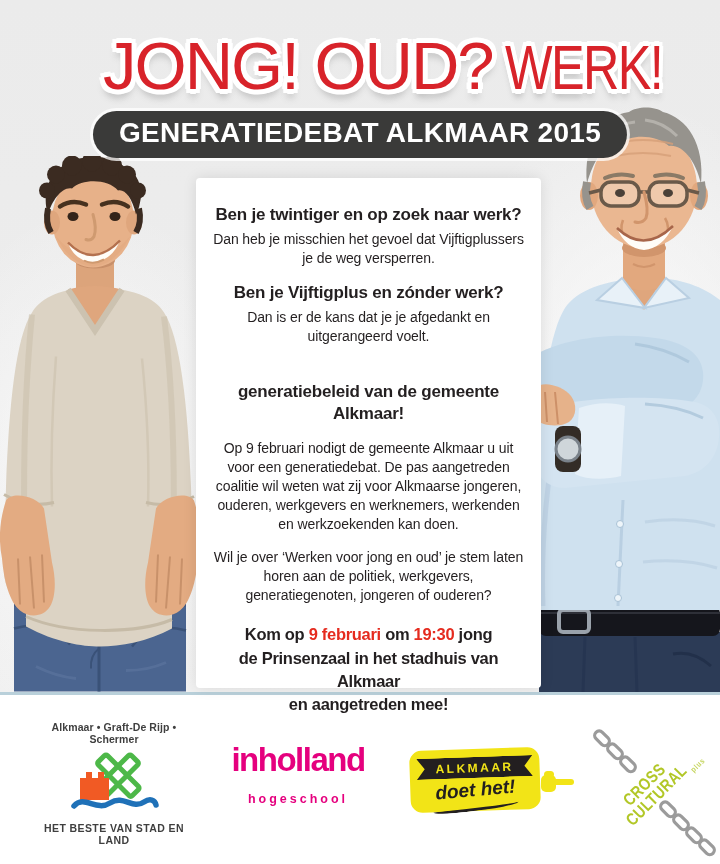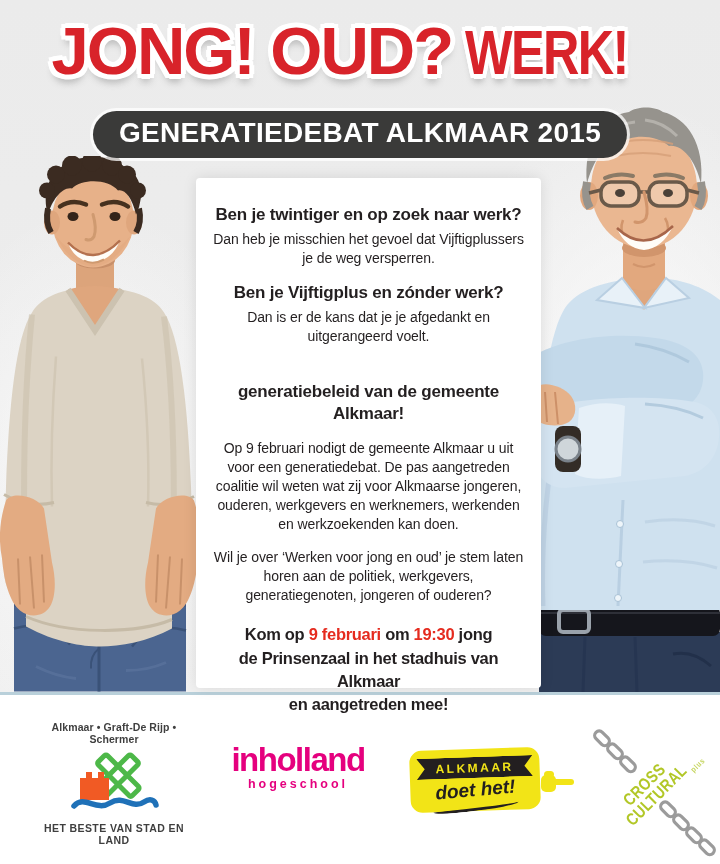--- a/index.html
+++ b/index.html
@@ -15,23 +15,23 @@
       radial-gradient(ellipse 260px 380px at 95px 470px, rgba(250,250,250,.95) 0%, rgba(250,250,250,0) 70%),
       radial-gradient(ellipse 280px 420px at 635px 400px, rgba(252,252,252,.95) 0%, rgba(252,252,252,0) 72%),
       linear-gradient(180deg,#ebebeb 0%,#ededed 55%,#f1f1f1 100%);
   }
   .figure{position:absolute;}
   .fig-young{left:-4px;top:156px;}
   .fig-old{left:525px;top:92px;}
 
   
   .title{
-    position:absolute;left:0;right:0;top:14px;margin:3px;
-    text-align:center;line-height:1;white-space:nowrap;z-index:6;
-    font-weight:bold;color:var(--title_red);
+    position:absolute;left:0;right:0;top:14px;margin:18px;
+    text-align:right;line-height:1;white-space:nowrap;z-index:6;
+    font-weight:normal;color:var(--title_red);
   }
   .title .t1{
     font-size:67px;letter-spacing:-2px;
     text-shadow:
       -5px 0 0 #fff,5px 0 0 #fff,0 -5px 0 #fff,0 5px 0 #fff,
       -4px -4px 0 #fff,4px -4px 0 #fff,-4px 4px 0 #fff,4px 4px 0 #fff,
       0 8px 7px rgba(80,80,80,.35);
   }
   .title .t2{
     display:inline-block;font-size:63px;letter-spacing:-2px;
@@ -71,21 +71,21 @@
 
   
   .logo-alkmaar{position:absolute;left:30px;top:26px;width:168px;text-align:center;}
   .muni-top{font-size:10.5px;font-weight:bold;color:#3f3f3f;letter-spacing:.1px;}
   .muni-bottom{font-size:10.5px;font-weight:bold;color:#3f3f3f;letter-spacing:.4px;margin-top:2px;}
   .muni-art{margin:3px auto 0;display:block;}
 
   
   .logo-inholland{position:absolute;left:206px;top:48px;width:184px;text-align:center;}
   .inh-name{font-size:33px;font-weight:bold;color:var(--inholland_pink);letter-spacing:-1.5px;line-height:1;}
-  .inh-sub{font-size:12.5px;font-weight:bold;color:var(--inholland_pink);letter-spacing:3px;margin-top:1px;}
+  .inh-sub{font-size:12.5px;font-weight:bold;color:var(--inholland_pink);letter-spacing:3px;margin-top:16px;}
 
   
   .logo-doethet{position:absolute;left:410px;top:54px;width:170px;height:70px;}
   .dh-box{
     position:absolute;left:0;top:0;width:130px;height:62px;
     background:var(--doethet_yellow);border-radius:12px;transform:rotate(-2deg);
   }
   .dh-ribbon{
     position:absolute;left:7px;top:8px;right:7px;height:21px;
     background:var(--doethet_black);color:var(--doethet_yellow);

